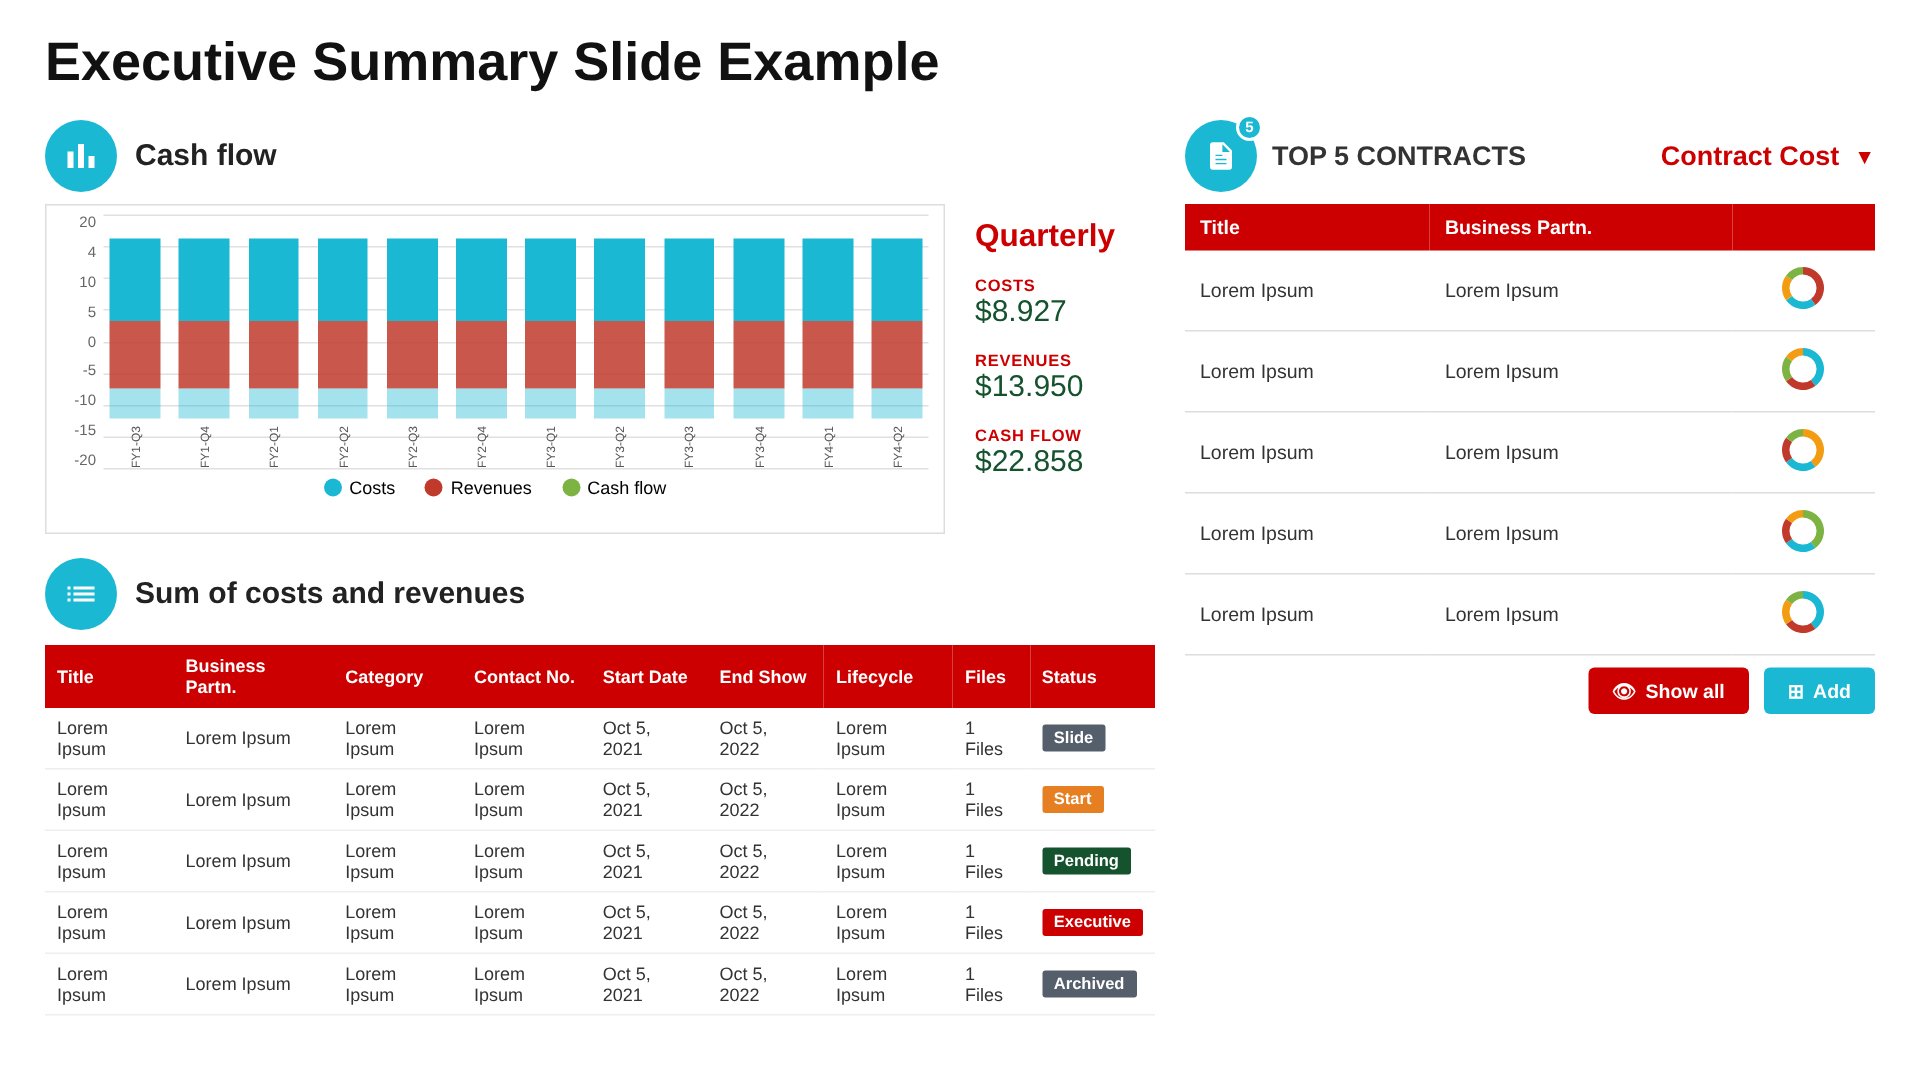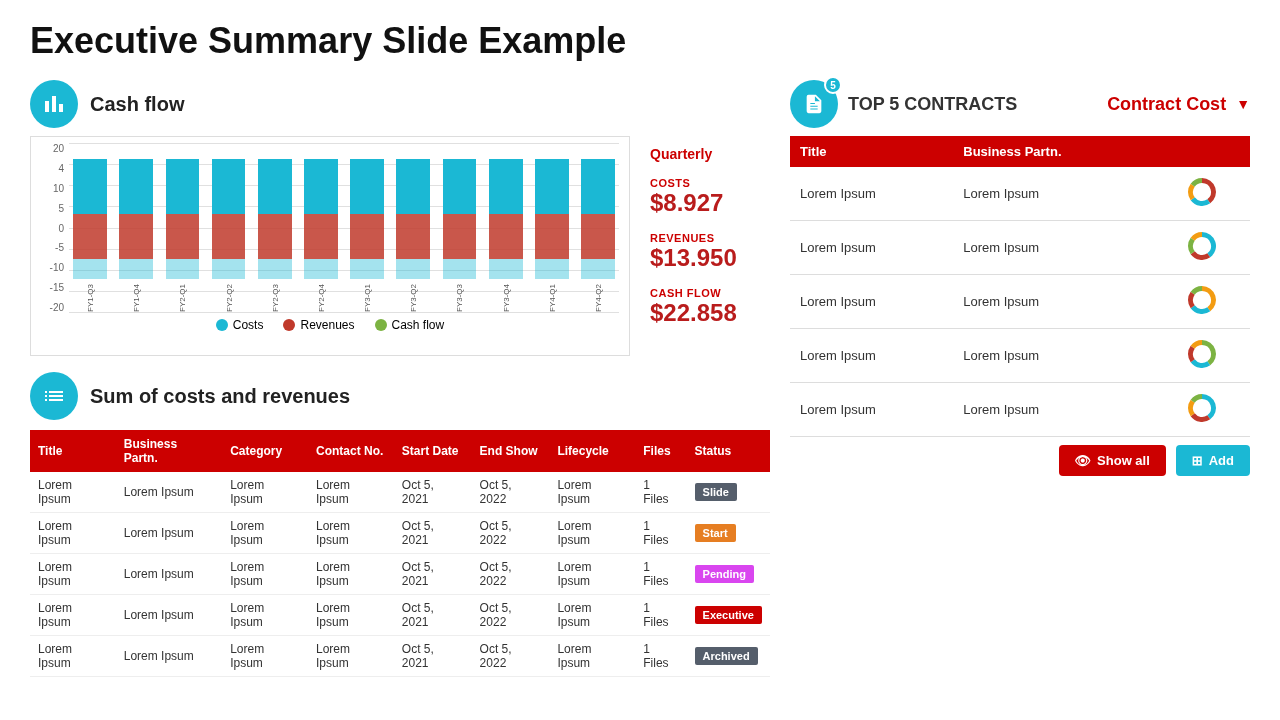--- a/index.html
+++ b/index.html
@@ -131,36 +131,36 @@
 
     
     .quarterly-panel {
       display: flex;
       flex-direction: column;
       gap: 10px;
       padding: 10px;
       min-width: 130px;
     }
     .quarterly-label {
-      font-size: 14px;
+      font-size: 21px;
       font-weight: 700;
       color: #c00;
       margin-bottom: 5px;
     }
     .stat-block { margin-bottom: 5px; }
     .stat-name {
       font-size: 11px;
       font-weight: 700;
       color: #c00;
       letter-spacing: 0.5px;
     }
     .stat-value {
-      font-size: 24px;
-      font-weight: 700;
-      color: #b91c1c;
+      font-size: 20px;
+      font-weight: 400;
+      color: #14532d;
     }
 
     
     .top5-header {
       display: flex;
       align-items: center;
       gap: 10px;
       margin-bottom: 8px;
     }
     .badge-circle {
@@ -558,21 +558,21 @@
             </tr>
             <tr>
               <td>Lorem Ipsum</td>
               <td>Lorem Ipsum</td>
               <td>Lorem Ipsum</td>
               <td>Lorem Ipsum</td>
               <td>Oct 5, 2021</td>
               <td>Oct 5, 2022</td>
               <td>Lorem Ipsum</td>
               <td>1 Files</td>
-              <td><span class="status-badge" style="background: #d946ef;">Pending</span></td>
+              <td><span class="status-badge" style="background: #14532d;">Pending</span></td>
             </tr>
             <tr>
               <td>Lorem Ipsum</td>
               <td>Lorem Ipsum</td>
               <td>Lorem Ipsum</td>
               <td>Lorem Ipsum</td>
               <td>Oct 5, 2021</td>
               <td>Oct 5, 2022</td>
               <td>Lorem Ipsum</td>
               <td>1 Files</td>

